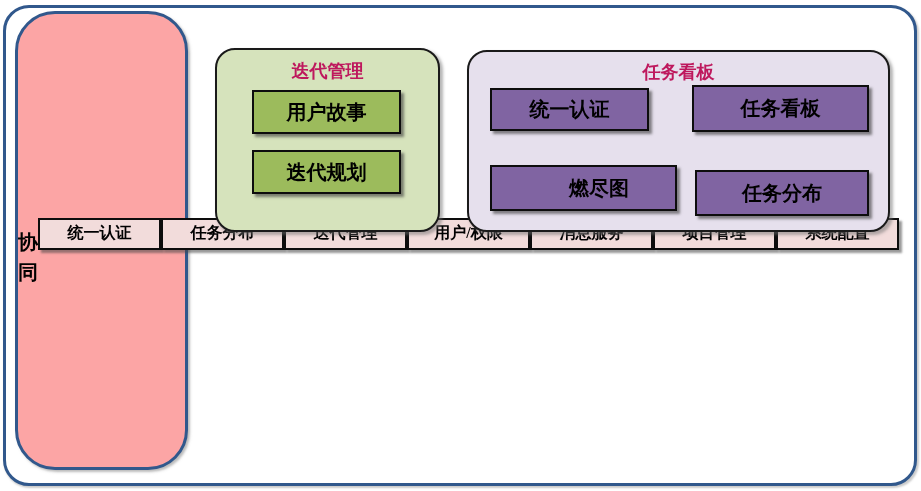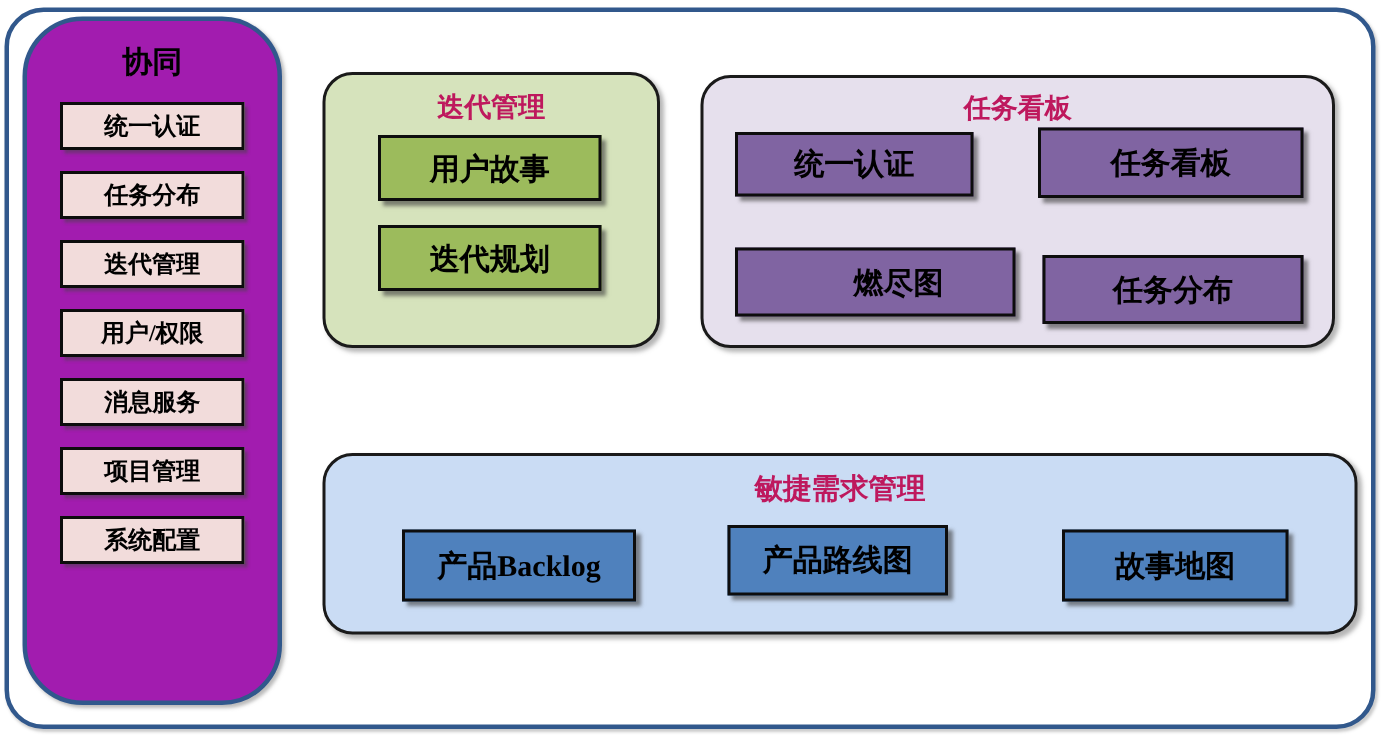--- a/index.html
+++ b/index.html
@@ -9,23 +9,23 @@
   }
   
   .outer-frame{
     position:absolute;left:3px;top:5px;width:908px;height:475px;
     border:3px solid #31588C;border-radius:26px;background:#ffffff;
     box-shadow:1.5px 2px 2px rgba(140,140,140,.45);
   }
   
   .sidebar{
     position:absolute;left:15px;top:11px;width:167px;height:453px;
-    background:#a21caf;border:3px solid #31588C;border-radius:40px;
+    background:#fca5a5;border:3px solid #31588C;border-radius:40px;
     box-shadow:2px 2px 2.5px rgba(120,120,120,.5);
-    display:flex;flex-direction:column;align-items:center;
+    display:flex;flex-direction:row;align-items:center;
   }
   .sidebar-title{
     margin-top:13px;margin-bottom:11px;height:30px;line-height:30px;
     font-size:20px;font-weight:bold;color:#000;
   }
   .side-item{
     width:119px;height:28px;margin-bottom:14px;flex:0 0 auto;
     background:#F2DCDB;border:2.5px solid #0d0d0d;
     box-shadow:2.5px 2.5px 2px rgba(70,70,70,.55);
     display:flex;align-items:center;justify-content:center;
@@ -86,20 +86,14 @@
   </div>
 
   <div class="panel panel-taskboard">
     <div class="panel-title">任务看板</div>
     <div class="node node-purple" style="left:21px;top:36px;width:155px;height:39px;">统一认证</div>
     <div class="node node-purple" style="left:223px;top:33px;width:173px;height:43px;">任务看板</div>
     <div class="node node-purple" style="left:21px;top:113px;width:152px;height:42px;padding-left:31px;">燃尽图</div>
     <div class="node node-purple" style="left:226px;top:118px;width:170px;height:42px;">任务分布</div>
   </div>
 
-  <div class="panel panel-requirements">
-    <div class="panel-title">敏捷需求管理</div>
-    <div class="node node-blue bold-mixed" style="left:51px;top:49px;width:152px;height:44px;">产品Backlog</div>
-    <div class="node node-blue" style="left:268px;top:46px;width:143px;height:43px;">产品路线图</div>
-    <div class="node node-blue" style="left:491px;top:49px;width:147px;height:44px;">故事地图</div>
-  </div>
 
 </div>
 
 </body></html>

